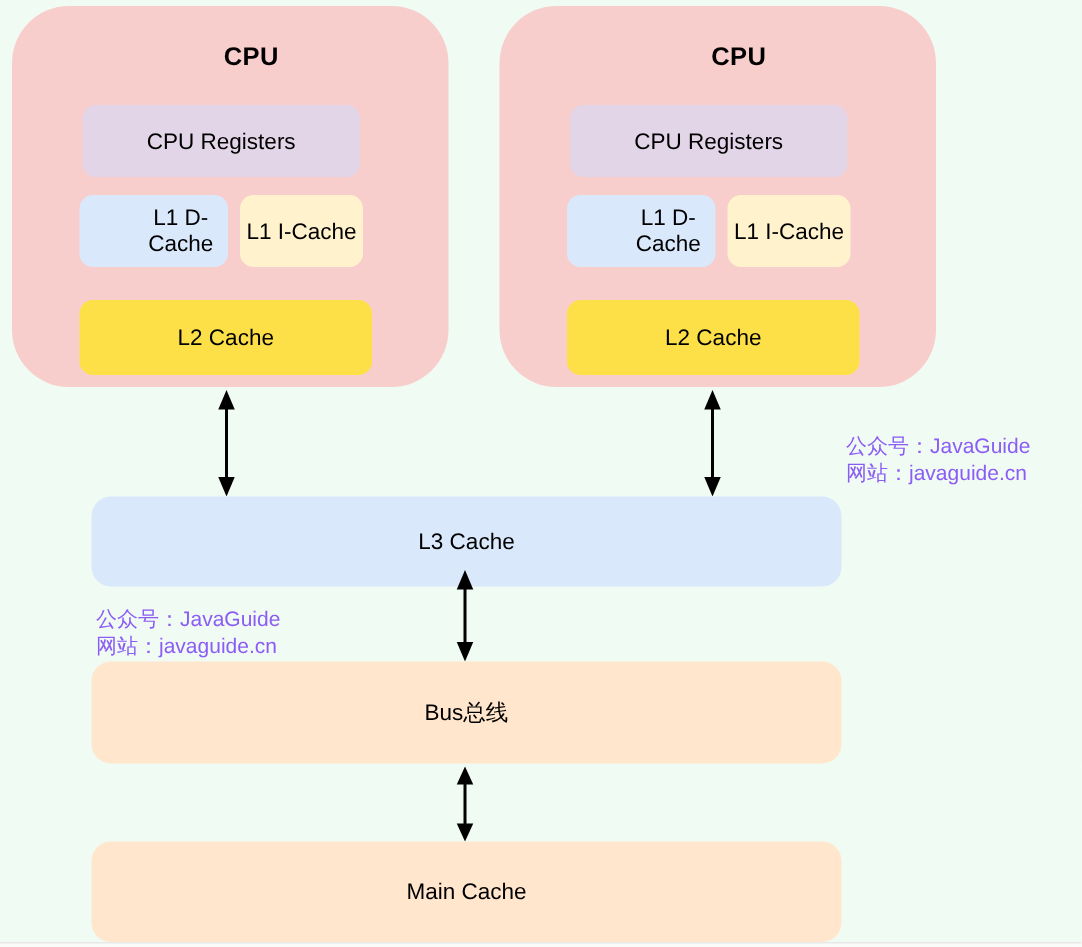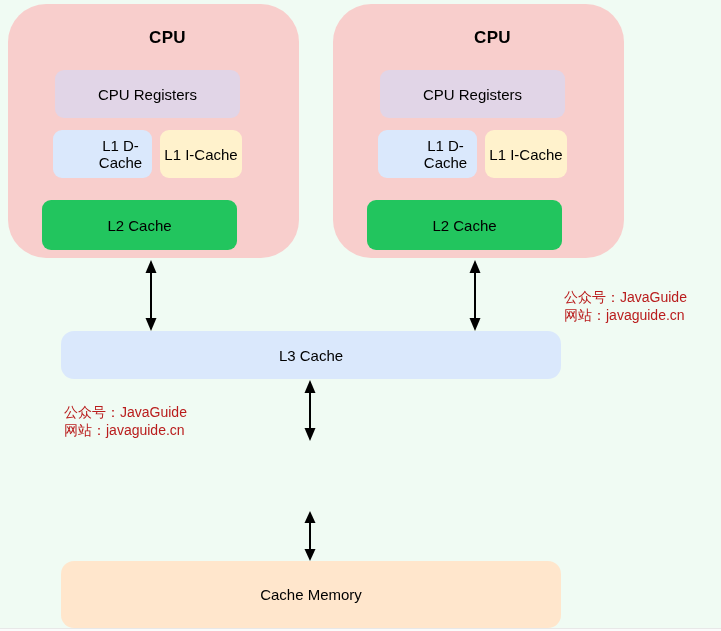--- a/index.html
+++ b/index.html
@@ -43,45 +43,45 @@
     display: flex;
     align-items: center;
     justify-content: center;
     font-size: 15px;
     border-radius: 9px;
     text-align: center;
   }
   .registers { left: 47px; top: 66px;  width: 185px; height: 48px; background: #E1D5E7; }
   .l1d       { left: 45px; top: 126px; width: 99px;  height: 48px; background: #DAE8FC; padding-left: 36px; }
   .l1i       { left: 152px;top: 126px; width: 82px;  height: 48px; background: #FFF2CC; }
-  .l2        { left: 34px; top: 196px; width: 195px; height: 50px; background: #22c55e; }
+  .l2        { left: 45px; top: 196px; width: 195px; height: 50px; background: #fde047; }
   
   .wide-box {
     position: absolute;
     left: 61px;
     width: 500px;
     display: flex;
     align-items: center;
     justify-content: center;
     font-size: 15px;
     border-radius: 13px;
   }
-  .l3   { top: 331px; height: 48px; background: #DAE8FC; }
+  .l3   { top: 331px; height: 60px; background: #DAE8FC; }
   .bus  { top: 441px; height: 68px; background: #FFE6CC; }
   .mem  { top: 561px; height: 67px; background: #FFE6CC; }
   
   .arrow { position: absolute; width: 16px; }
   .arrow-1 { left: 143px; top: 260px; height: 71px; }
   .arrow-2 { left: 467px; top: 260px; height: 71px; }
   .arrow-3 { left: 302px; top: 380px; height: 61px; }
   .arrow-4 { left: 302px; top: 511px; height: 50px; }
   
   .watermark {
     position: absolute;
-    color: #b91c1c;
+    color: #8b5cf6;
     font-size: 14px;
     line-height: 18px;
     white-space: nowrap;
   }
   .watermark-right { left: 564px; top: 288px; }
   .watermark-left  { left: 64px;  top: 403px; }
   
   .bottom-strip {
     position: absolute;
     left: 0; bottom: 0;
@@ -152,25 +152,28 @@
     <line x1="8" y1="11" x2="8" y2="50" stroke="#000" stroke-width="2"></line>
     <polygon points="8,0 13.5,13 2.5,13" fill="#000"></polygon>
     <polygon points="8,61 13.5,48 2.5,48" fill="#000"></polygon>
   </svg>
 
   <div class="watermark watermark-left">
     <div>公众号：JavaGuide</div>
     <div>网站：javaguide.cn</div>
   </div>
 
+  <div class="wide-box bus">
+    <span>Bus总线</span>
+  </div>
 
   <svg class="arrow arrow-4" viewBox="0 0 16 50" xmlns="http://www.w3.org/2000/svg">
     <line x1="8" y1="10" x2="8" y2="40" stroke="#000" stroke-width="2"></line>
     <polygon points="8,0 13.5,12 2.5,12" fill="#000"></polygon>
     <polygon points="8,50 13.5,38 2.5,38" fill="#000"></polygon>
   </svg>
 
   <div class="wide-box mem">
-    <span>Cache Memory</span>
+    <span>Main Cache</span>
   </div>
 
   <div class="bottom-strip"></div>
 </div>
 
 </body></html>

